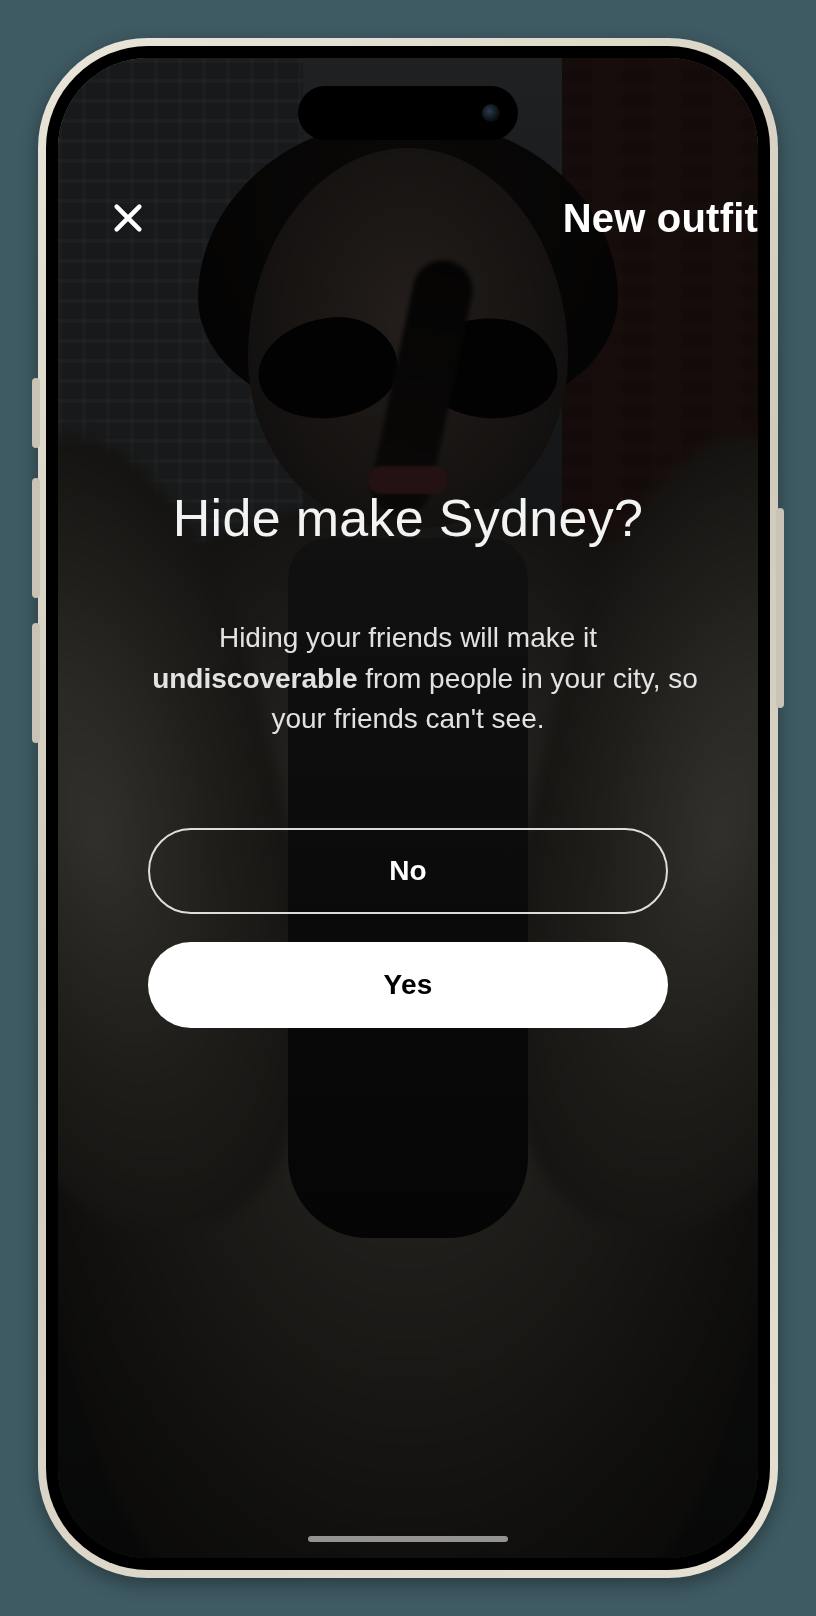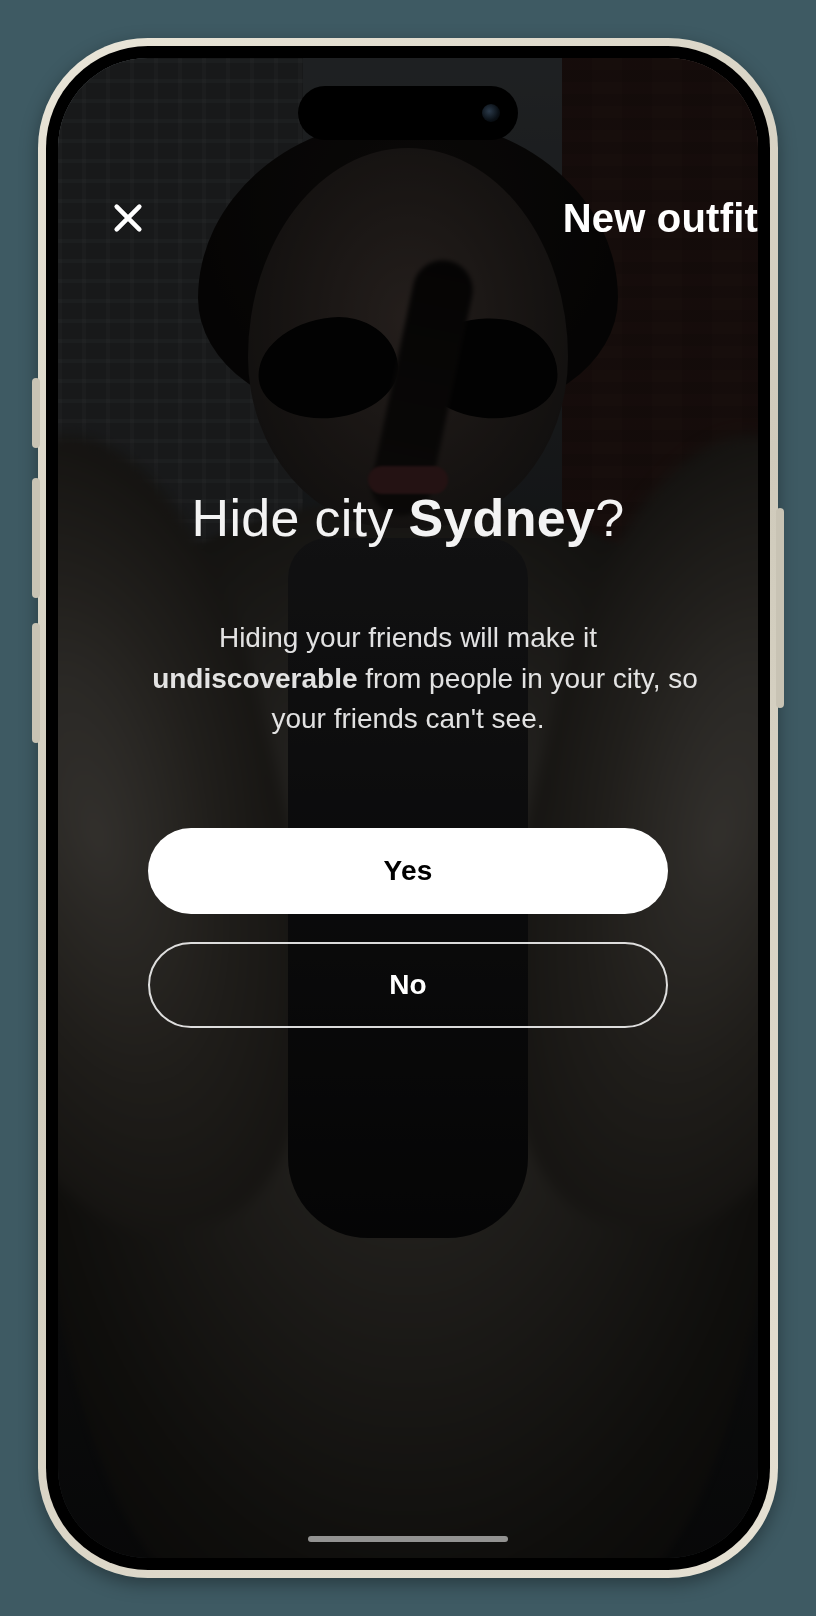--- a/index.html
+++ b/index.html
@@ -181,21 +181,21 @@
 
   .modal {
     position:absolute; left:0; right:0; top:430px;
     padding: 0 56px;
     text-align:center;
   }
   .modal h1 {
     font-size:52px; font-weight:400; letter-spacing:.3px;
     color:#f3f3f3;
   }
-  .modal h1 .bold { font-weight:700; }
+  .modal h1 .bold { font-weight:400; }
   .modal .sub {
     margin-top:70px;
     font-size:28px; line-height:1.45;
     color:rgba(255,255,255,.88);
     font-weight:400;
   }
   .modal .sub .bold { font-weight:700;margin-left:34px; }
 
   .buttons {
     position:absolute; left:0; right:0; top:770px;
@@ -253,34 +253,34 @@
           <div class="close">
             <svg viewBox="0 0 24 24" fill="none">
               <path d="M4 4 L20 20 M20 4 L4 20"></path>
             </svg>
           </div>
           <div class="title">New outfit</div>
         </div>
 
         <div class="modal">
           <h1>
-            <span>Hide city </span><span class="bold">Sydney</span><span>?</span>
+            <span>Hide make </span><span class="bold">Sydney</span><span>?</span>
           </h1>
           <p class="sub">
             <span>Hiding your friends will make it </span><span class="bold">undiscoverable</span><span> from people in your city, so your friends can't see.</span>
           </p>
         </div>
 
         <div class="buttons">
+          <div class="btn btn-secondary">
+            <span>No</span>
+          </div>
           <div class="btn btn-primary">
             <span>Yes</span>
           </div>
-          <div class="btn btn-secondary">
-            <span>No</span>
-          </div>
         </div>
 
         <div class="home-ind"></div>
       </div>
 
     </div>
   </div>
 </div>
 
 </body></html>

